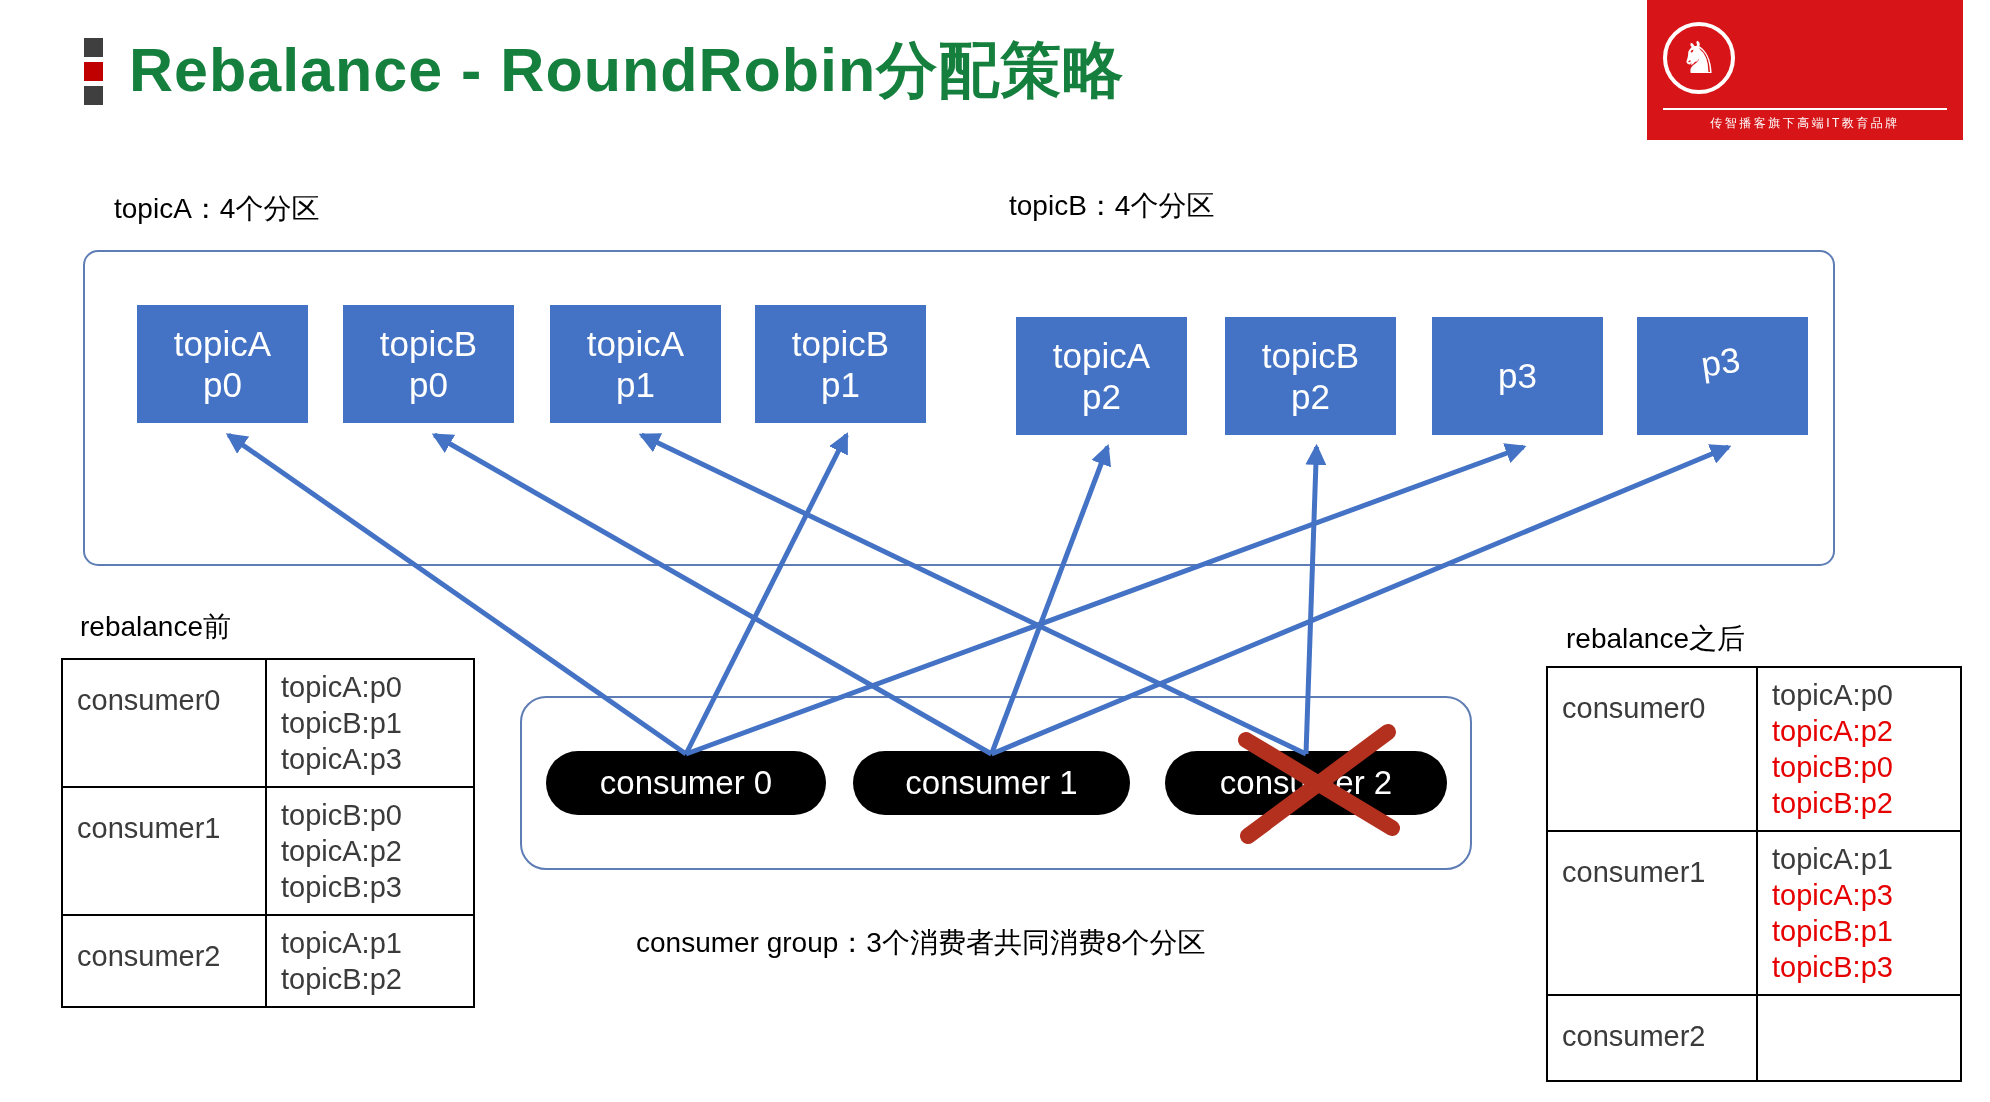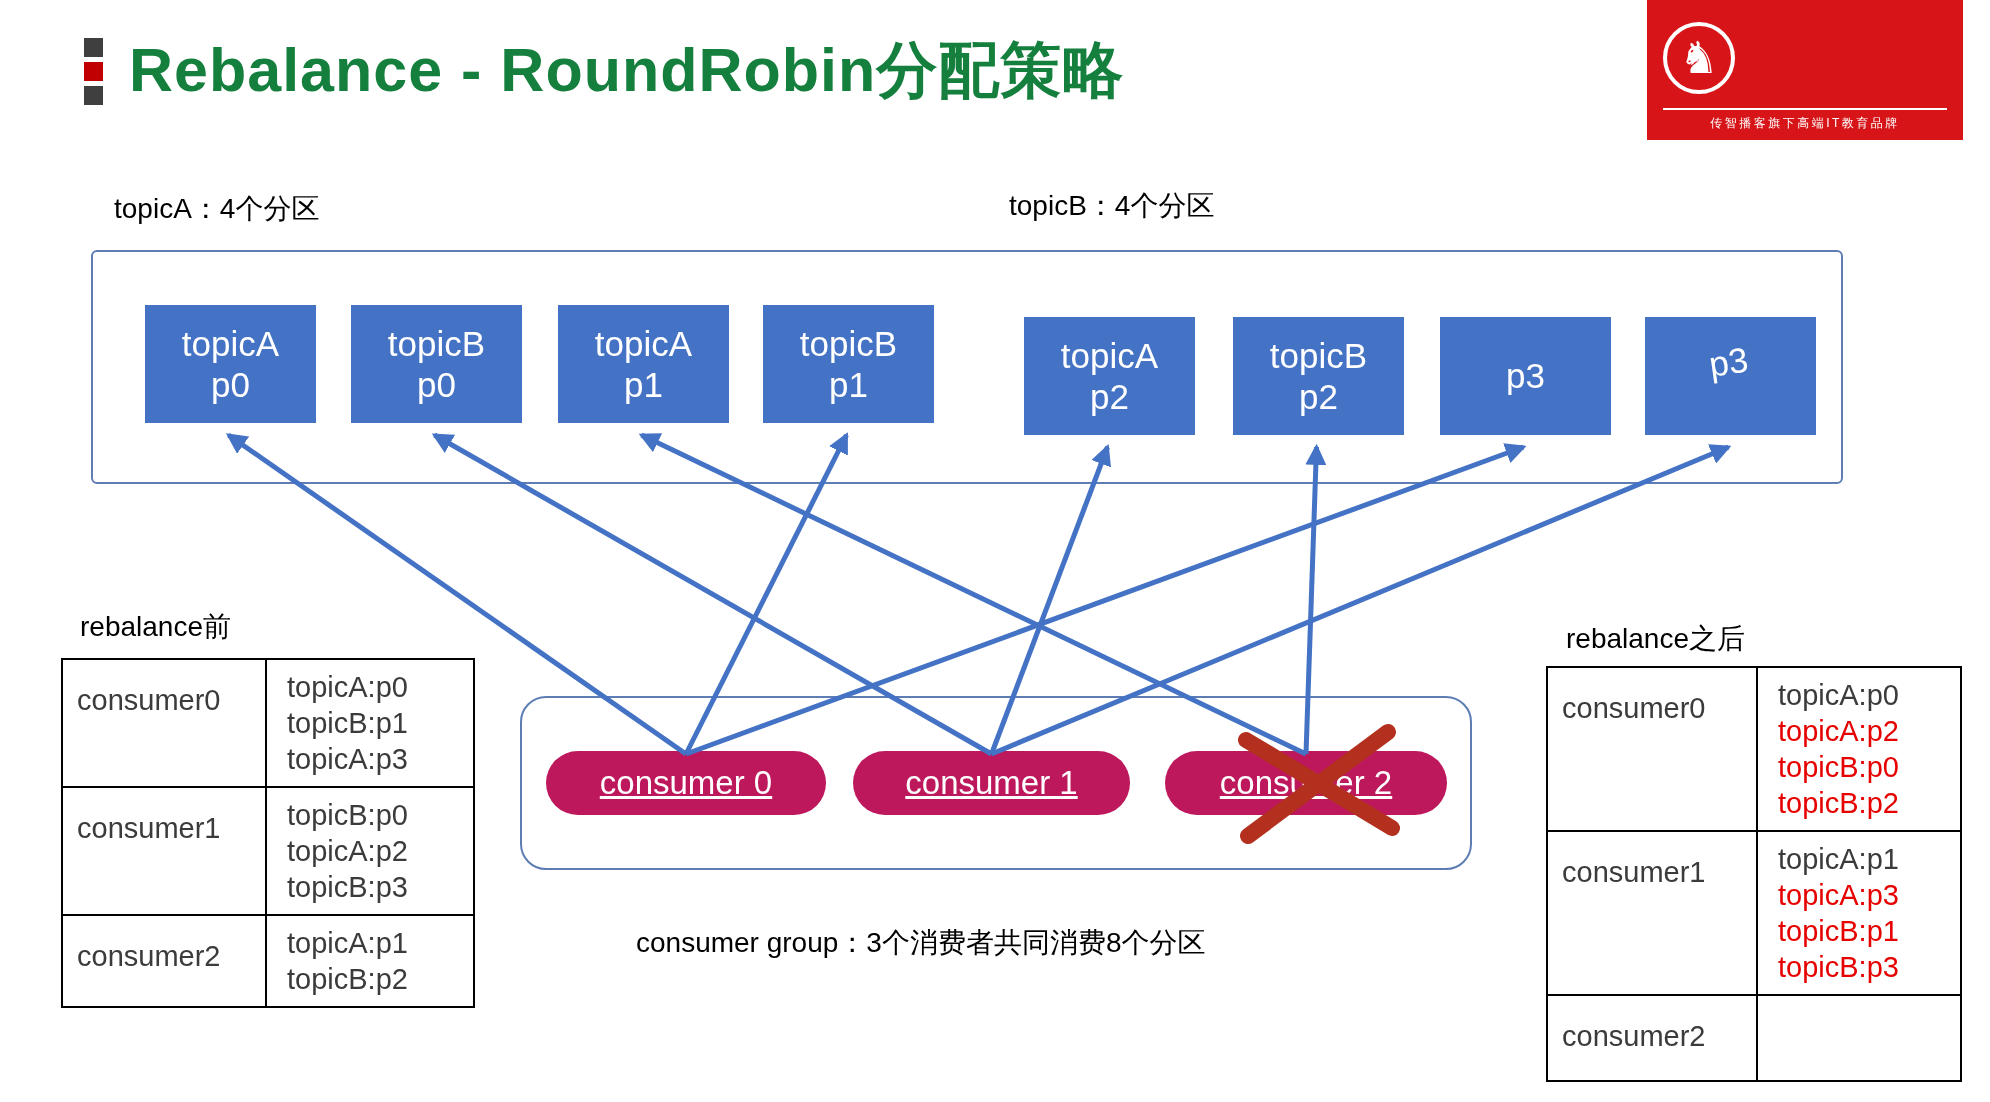--- a/index.html
+++ b/index.html
@@ -28,59 +28,59 @@
 
   
   .lbl { position:absolute; font-size:28px; color:#000000; white-space:nowrap;margin-top:8px; }
   #label-topicA { left:114px;  top:182px; }
   #label-topicB { left:1009px; top:179px; }
   #label-before { left:80px;   top:600px; }
   #label-after  { left:1566px; top:612px; }
   #label-group  { left:636px;  top:916px; }
 
   
-  .partitions-wrap { position:absolute; left:91px; top:250px; width:1752px; height:234px;
-                     border:2px solid #5E7DB5; border-radius:6px; }
+  .partitions-wrap { position:absolute; left:83px; top:250px; width:1752px; height:316px;
+                     border:2px solid #5E7DB5; border-radius:15px; }
   .pbox { position:absolute; width:171px; height:118px; background:#4472C4; color:#fff;
           display:flex; flex-direction:column; align-items:center; justify-content:center;
           font-size:35px; line-height:1.18; text-align:center; }
   .pline:empty { display:none; }
   #pb0 { left:52px;   top:53px; }
   #pb1 { left:258px;  top:53px; }
   #pb2 { left:465px;  top:53px; }
   #pb3 { left:670px;  top:53px; }
   #pb4 { left:931px;  top:65px; }
   #pb5 { left:1140px; top:65px; }
   #pb6 { left:1347px; top:65px; }
   #pb7 { left:1552px; top:65px; }
   #pb7 .pline { transform:rotate(-8deg) translateY(-14px); }
 
   
   .consumers-wrap { position:absolute; left:520px; top:696px; width:952px; height:174px;
                     border:2px solid #5E7DB5; border-radius:26px; }
-  .pill { position:absolute; top:53px; height:64px; background:#be185d; color:#fff; border-radius:32px;
-          display:flex; align-items:center; justify-content:center; font-size:33px; z-index:4; white-space:nowrap;text-decoration:underline; }
+  .pill { position:absolute; top:53px; height:64px; background:#000000; color:#fff; border-radius:32px;
+          display:flex; align-items:center; justify-content:center; font-size:33px; z-index:4; white-space:nowrap; }
   #pc0 { left:24px;  width:280px; }
   #pc1 { left:331px; width:277px; }
   #pc2 { left:643px; width:282px; }
 
   
   #arrow-layer { position:absolute; left:0; top:0; width:1990px; height:1102px; pointer-events:none; z-index:5; }
   #arrow-layer line.flow { stroke:#4472C4; stroke-width:5; }
 
   
   #cross-x { position:absolute; left:1216px; top:718px; width:200px; height:132px; z-index:6; pointer-events:none; }
   #cross-x line { stroke:#B3301F; stroke-width:16; stroke-linecap:round; }
 
   
   .tbl { position:absolute; border:2px solid #000; background:#fff; color:#3B3B3B; }
   .trow { display:flex; border-bottom:2px solid #000; }
   .trow:last-child { border-bottom:none; }
   .tname { border-right:2px solid #000; padding:24px 14px; font-size:29px; }
-  .tassign { flex:1; padding:9px 20px; font-size:29px; line-height:36px; }
+  .tassign { flex:1; padding:9px 14px; font-size:29px; line-height:36px; }
   #tbl-before { left:61px; top:658px; width:414px; }
   #tbl-before .tname { width:204px; }
   #tbl-after  { left:1546px; top:666px; width:416px; }
   #tbl-after .tname { width:210px; }
   #tbl-after .trow:last-child { min-height:84px; }
   .red { color:#E60000; }
 </style>
 </head>
 <body>
 

